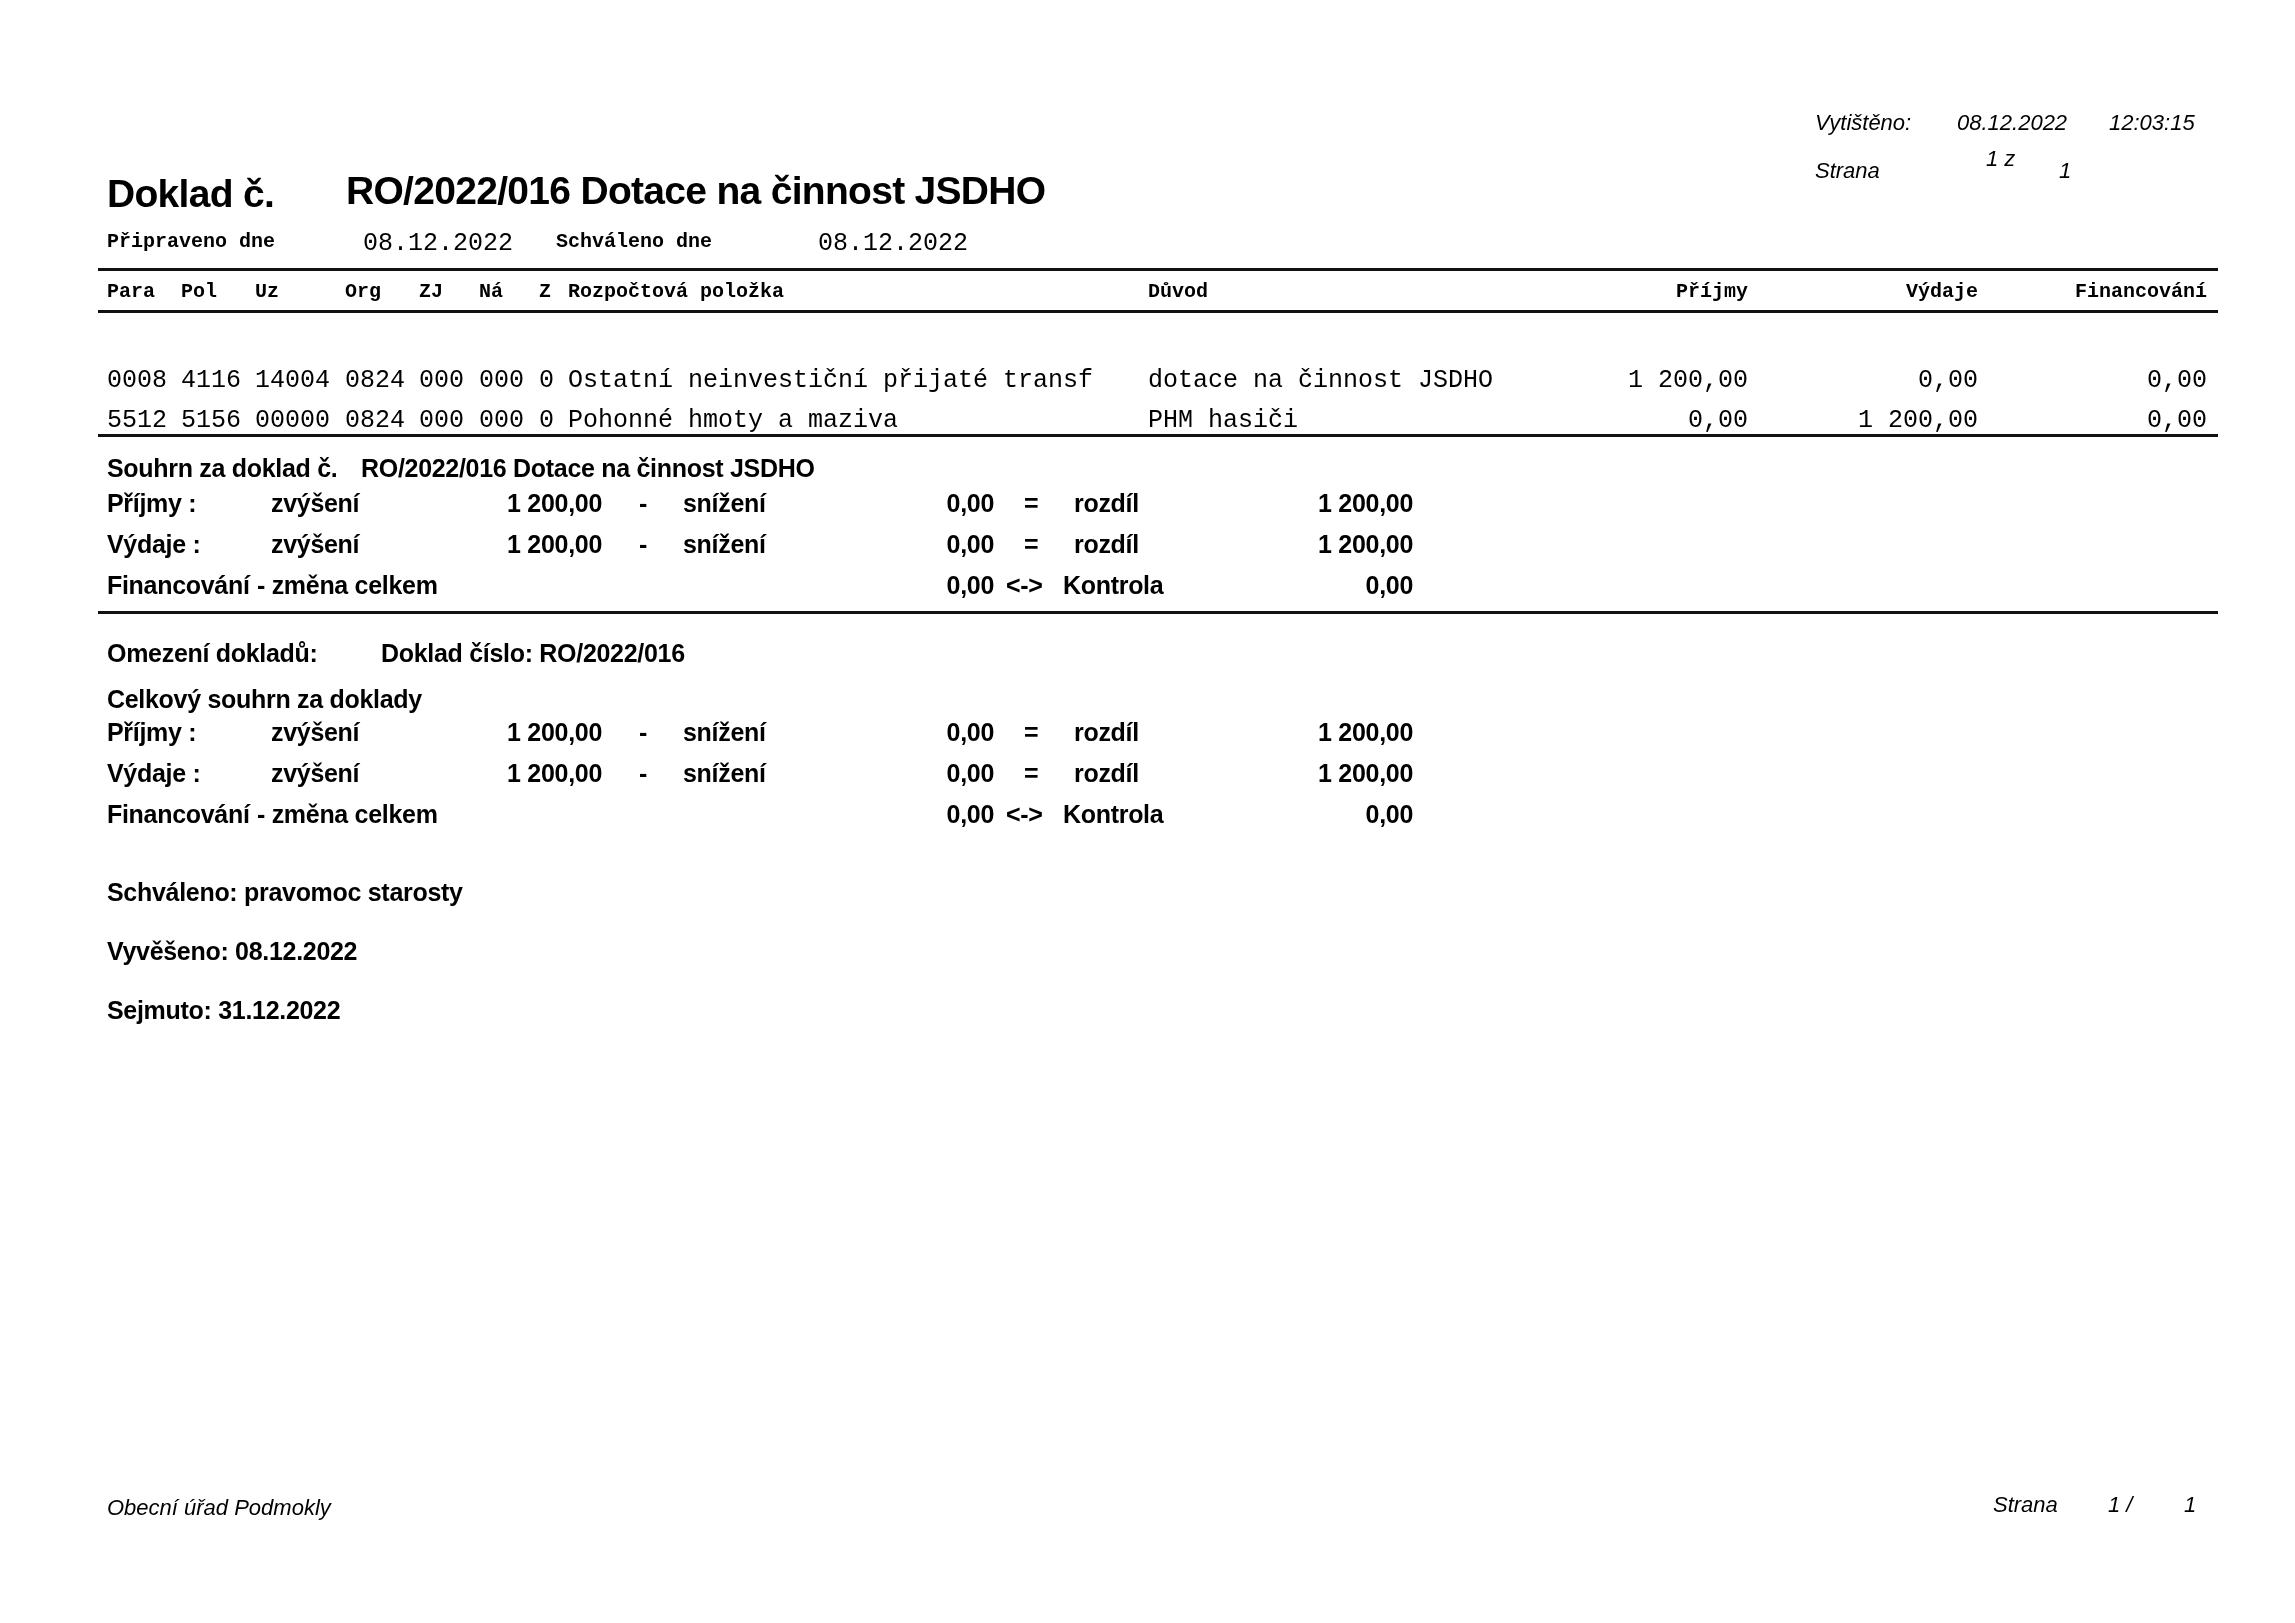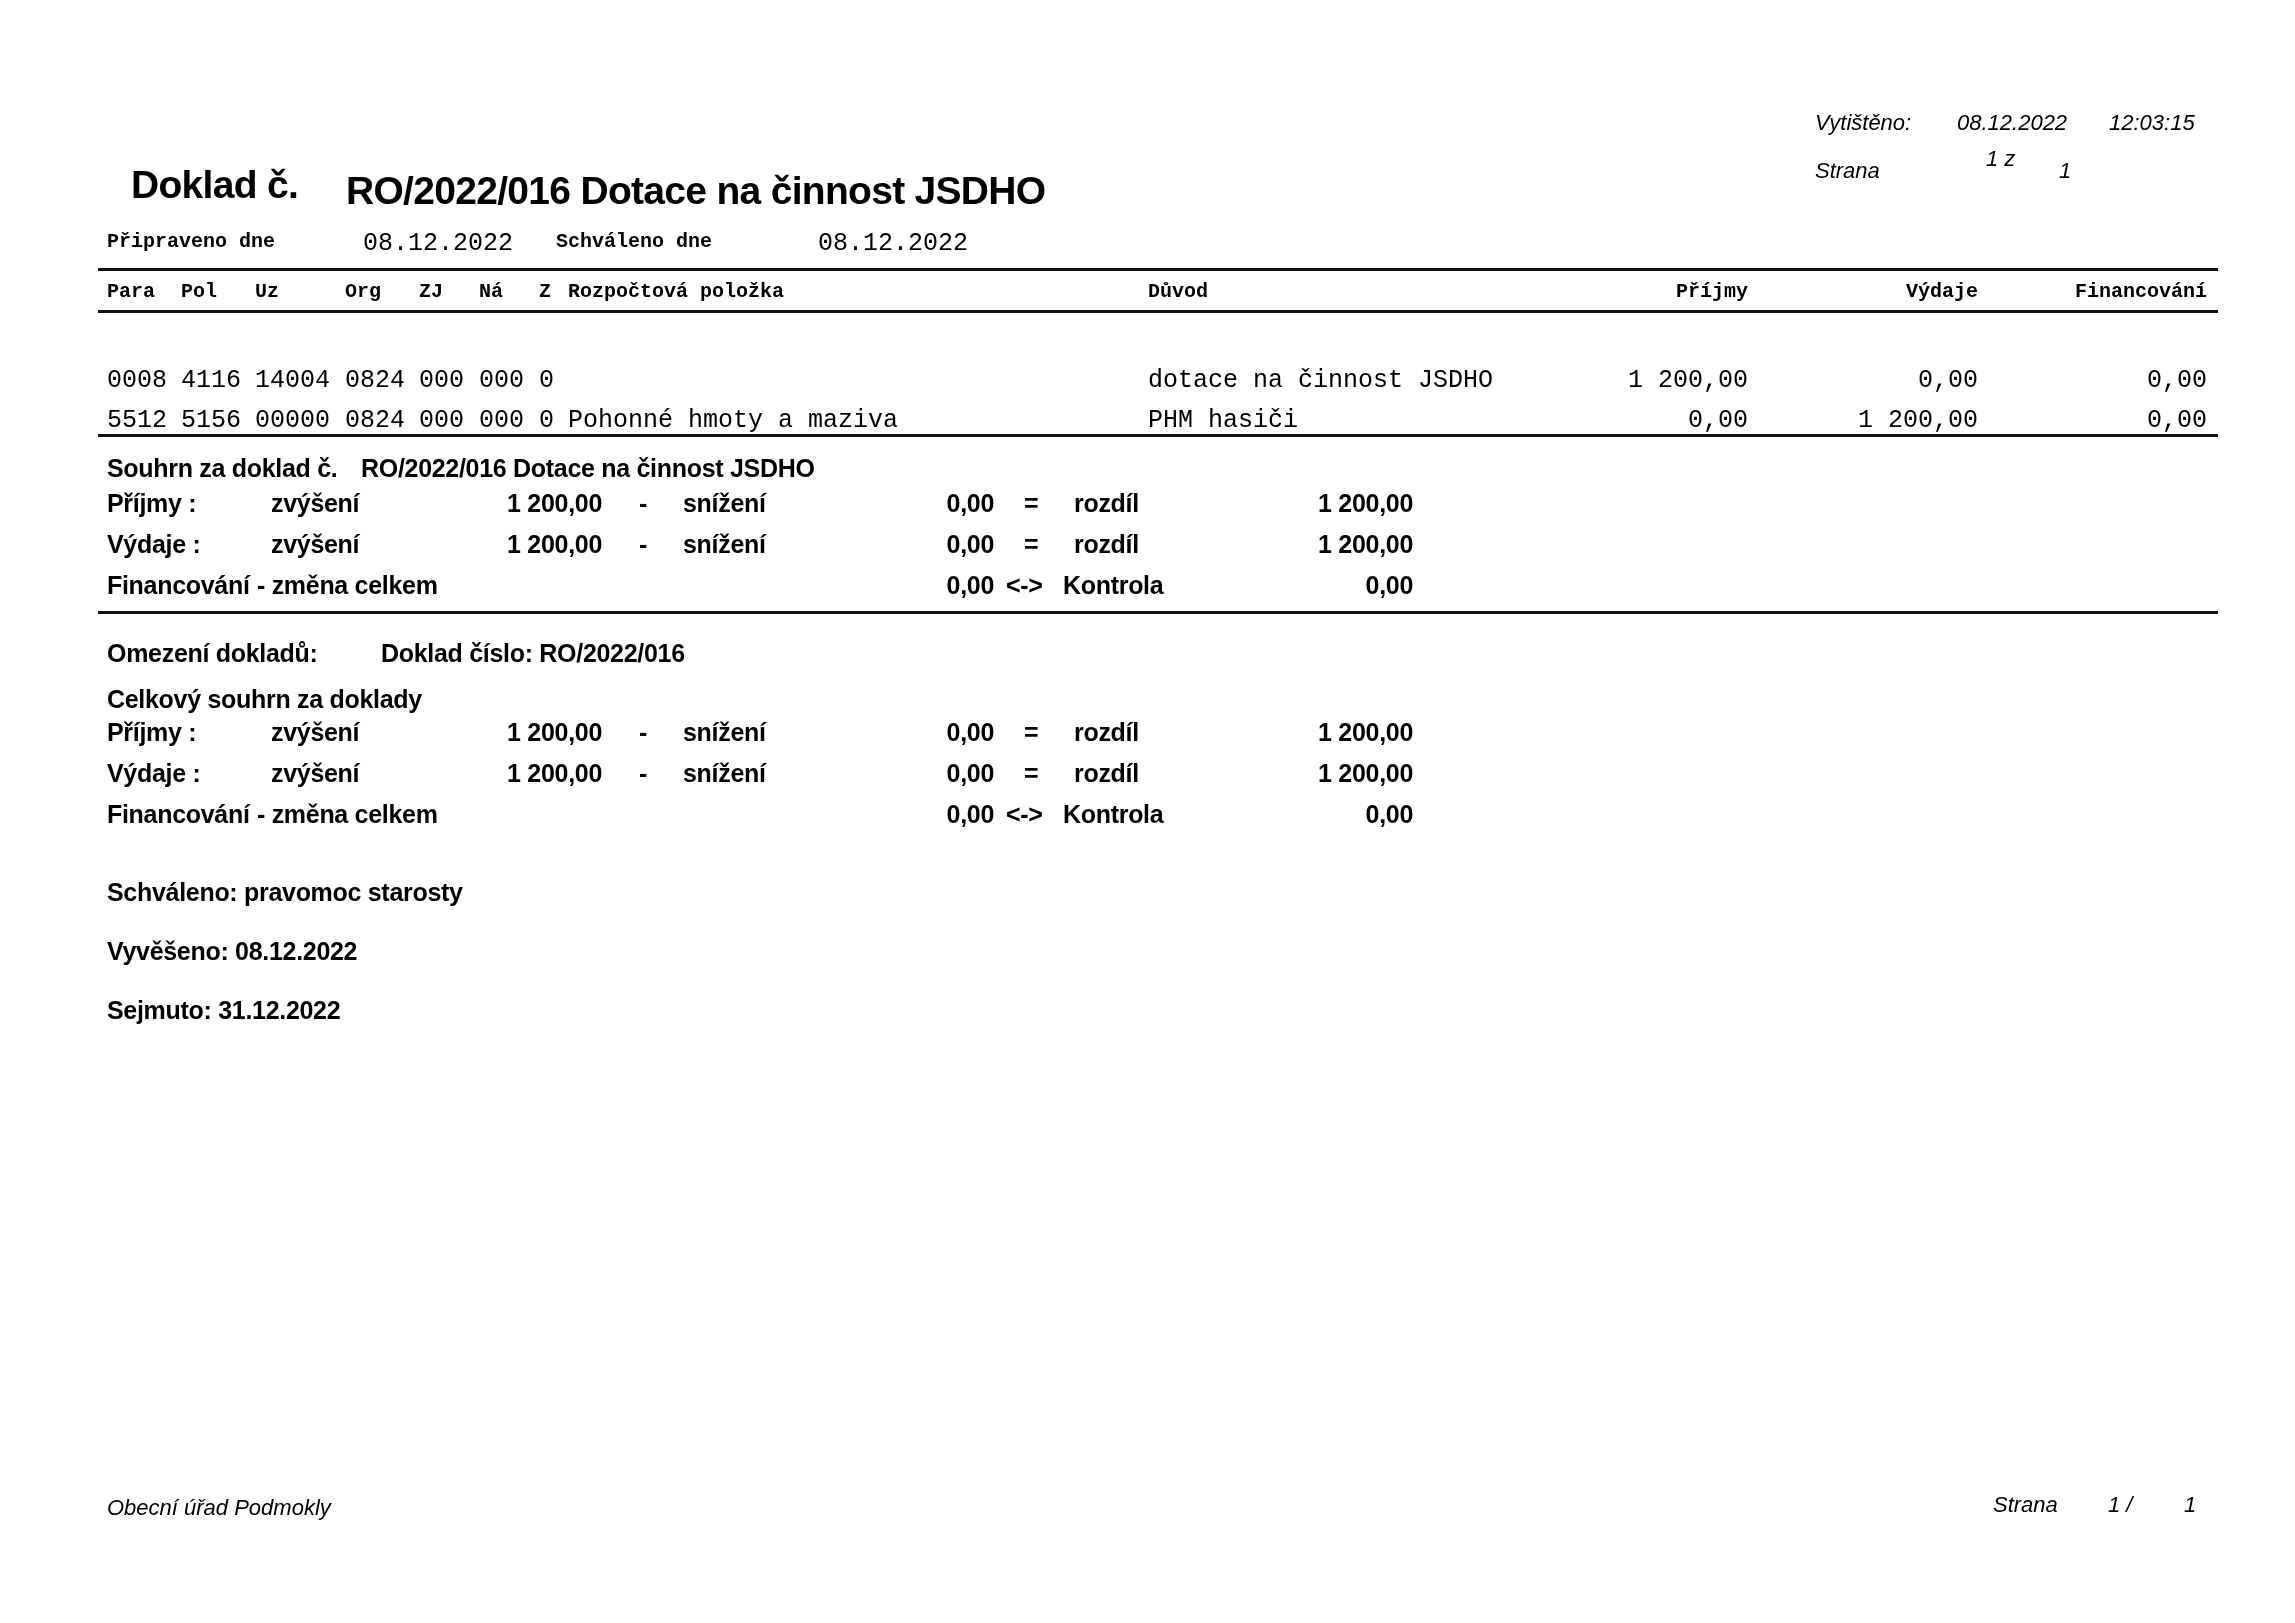--- a/index.html
+++ b/index.html
@@ -32,21 +32,21 @@
 
 <div id="page">
 
   <span class="el ital" style="left:1815px; top:110px;">Vytištěno:</span>
   <span class="el ital" style="left:1957px; top:110px;">08.12.2022</span>
   <span class="el ital" style="left:2109px; top:110px;">12:03:15</span>
   <span class="el ital" style="left:1815px; top:158px;">Strana</span>
   <span class="el ital" style="left:1986px; top:146px;">1 z</span>
   <span class="el ital" style="left:2059px; top:158px;">1</span>
 
-  <span class="el title-lbl" style="left:107px; top:163px;margin-left:24px;">Doklad č.</span>
+  <span class="el title-lbl" style="left:107px; top:172px;">Doklad č.</span>
   <span class="el title-lbl" style="left:346px; top:169px;">RO/2022/016 Dotace na činnost JSDHO</span>
 
   <span class="el mono-b" style="left:107px;  top:230px;">Připraveno dne</span>
   <span class="el mono" style="left:363px;  top:230px;">08.12.2022</span>
   <span class="el mono-b" style="left:556px;  top:230px;">Schváleno dne</span>
   <span class="el mono" style="left:818px; top:230px;">08.12.2022</span>
 
   <div class="rule" style="top:268px;"></div>
 
   <div class="row mono-b" style="top:280px;">
@@ -67,20 +67,21 @@
   <div class="rule" style="top:310px;"></div>
 
   <div class="row mono" style="top:366px;">
     <span class="c1">0008</span>
     <span class="c2">4116</span>
     <span class="c3">14004</span>
     <span class="c4">0824</span>
     <span class="c5">000</span>
     <span class="c6">000</span>
     <span class="c7">0</span>
+    <span class="c-item">Ostatní neinvestiční přijaté transf</span>
     <span class="c-reason">dotace na činnost JSDHO</span>
     <span class="c-income rt">1 200,00</span>
     <span class="c-expense rt">0,00</span>
     <span class="c-fin rt">0,00</span>
   </div>
 
   <div class="row mono" style="top:406px;">
     <span class="c1">5512</span>
     <span class="c2">5156</span>
     <span class="c3">00000</span>

